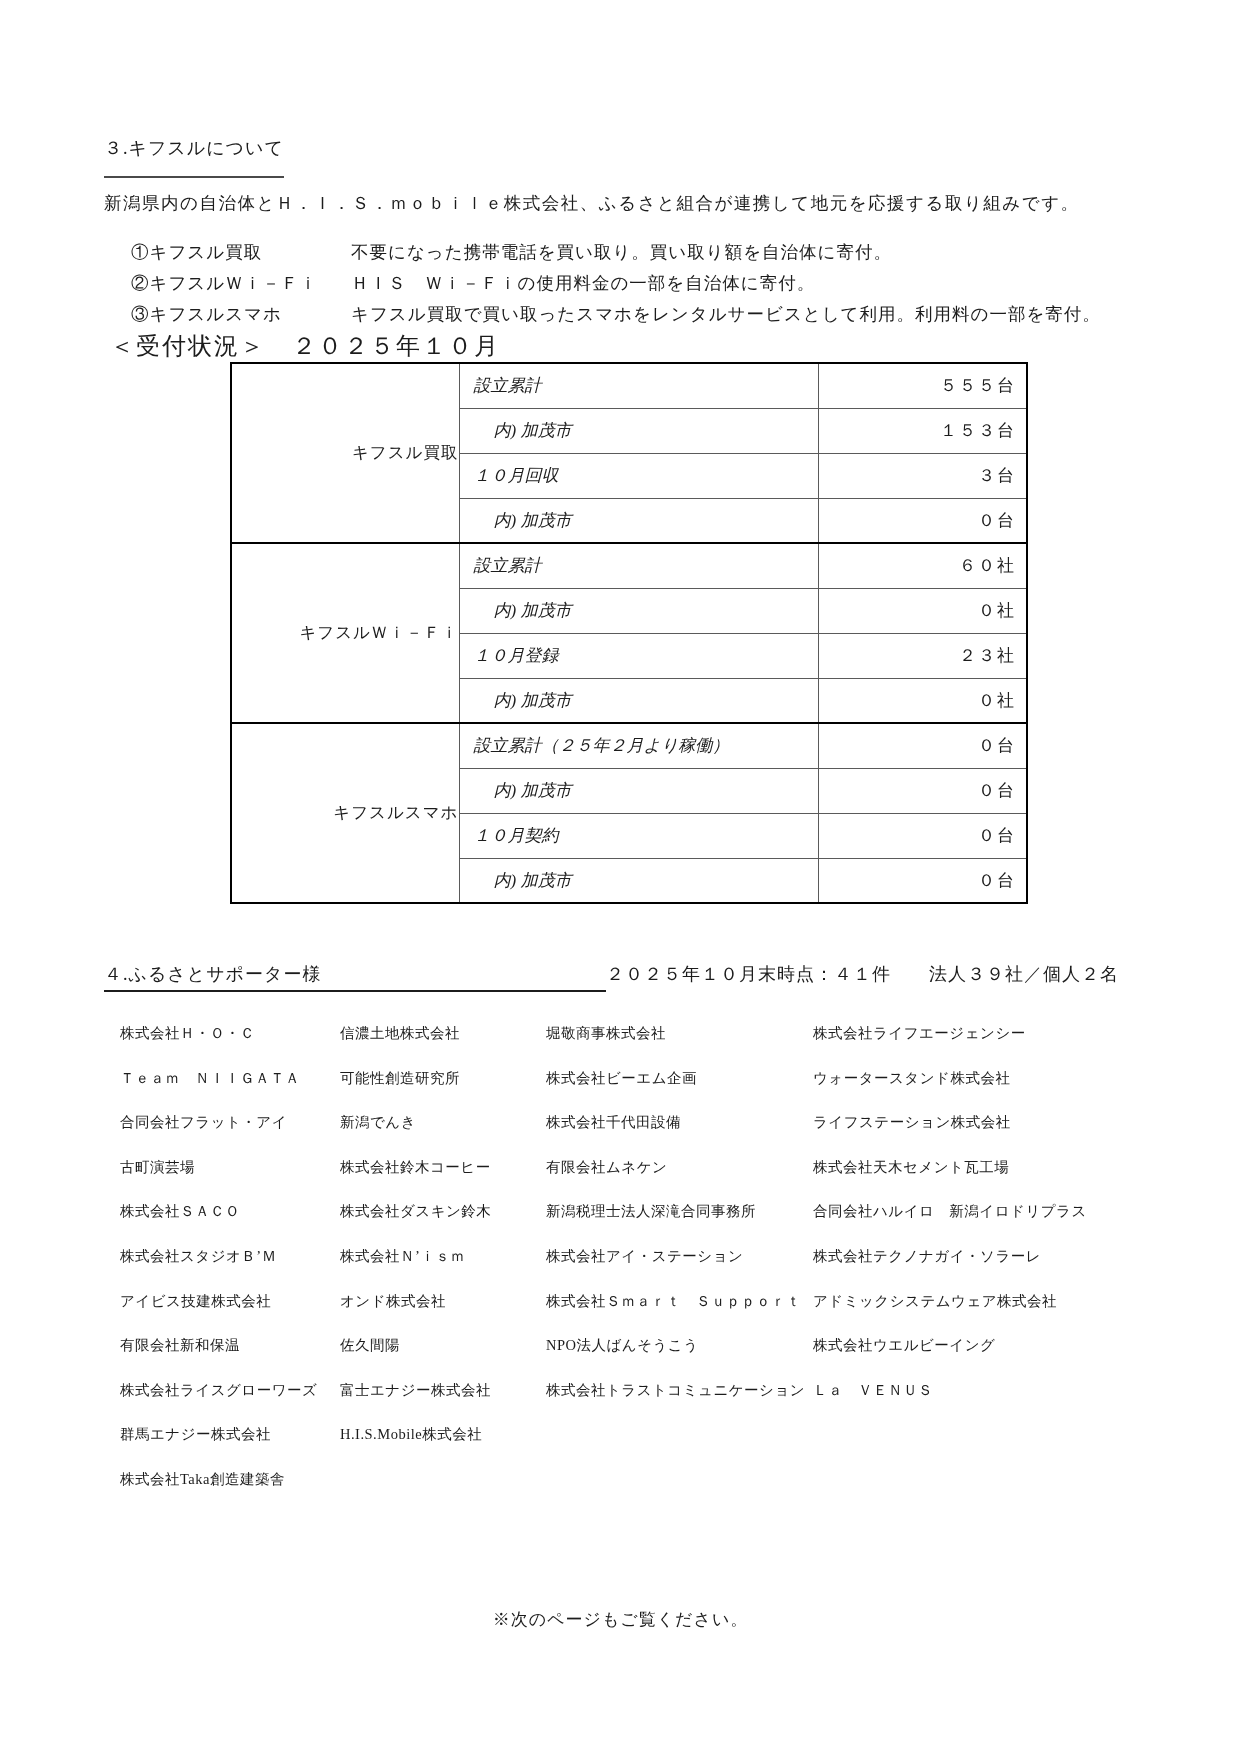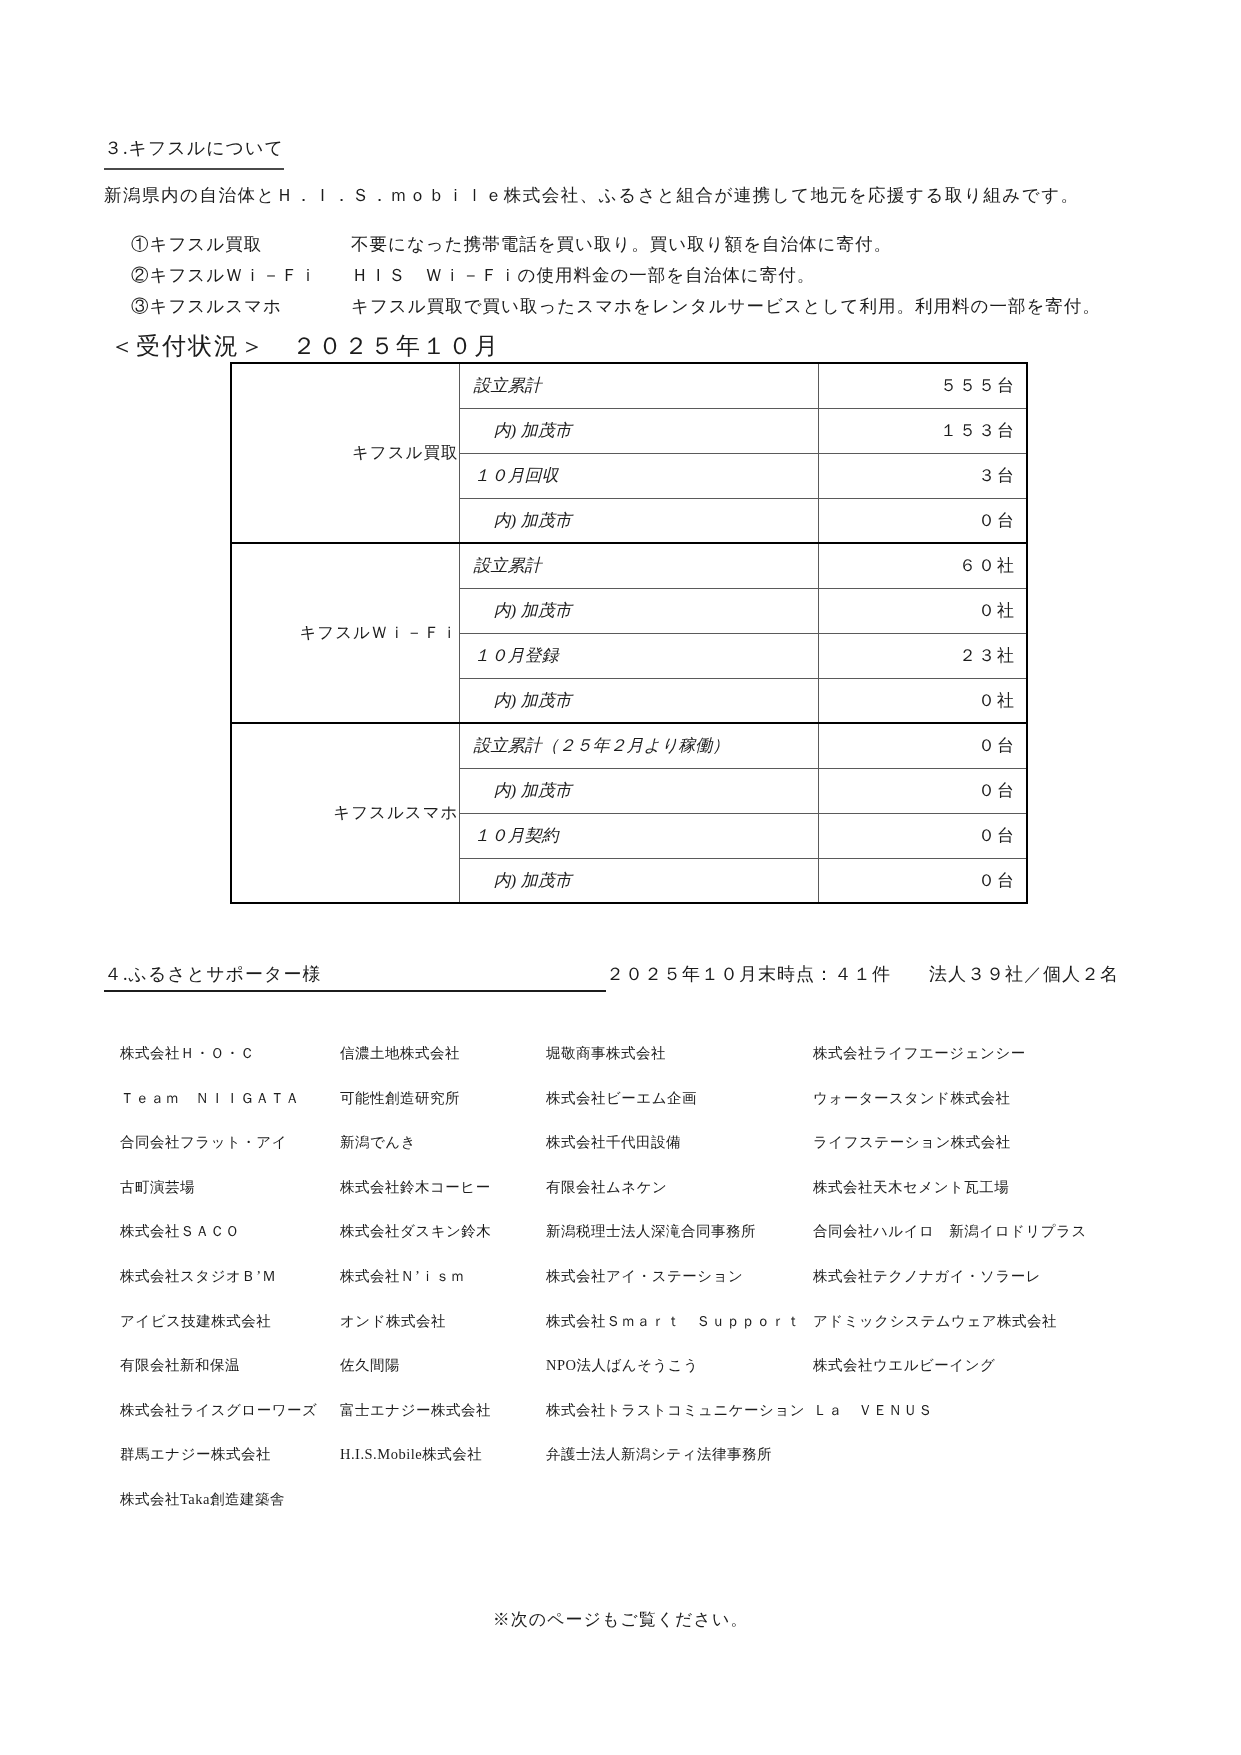--- a/index.html
+++ b/index.html
@@ -15,21 +15,21 @@
     overflow: hidden;
   }
 
   
   .sec3 { position: absolute; left: 104px; top: 136px; width: 1050px; }
   .sec3-title {
     display: inline-block;
     font-size: 18px;
     letter-spacing: 1px;
     border-bottom: 2px solid #4a4a4a;
-    padding-bottom: 8px;
+    padding-bottom: 16px;
   }
   .sec3-intro {
     margin-top: 13px;
     font-size: 17.5px;
     letter-spacing: 1.5px;
     white-space: nowrap;
   }
   .sec3-items { margin-top: 22px; margin-left: 27px; }
   .def-row { display: flex; line-height: 31px; font-size: 17.5px; }
   .def-label { width: 220px; flex: 0 0 220px; letter-spacing: 1px; }
@@ -72,21 +72,21 @@
     padding-bottom: 4px;
     font-size: 18px; letter-spacing: 1px;
   }
   .sec4-summary { font-size: 18px; letter-spacing: 1px; white-space: nowrap; }
 
   .companies {
     position: absolute; left: 120px; top: 1024px; width: 1012px;
     display: grid;
     grid-template-columns: 220px 206px 267px 1fr;
   }
-  .company-col { display: block; margin-top: 20px; }
+  .company-col { display: block; }
   .company {
     height: 44.6px;
     font-size: 14.5px;
     letter-spacing: 0.5px;
     white-space: nowrap;
     overflow: visible;
   }
 
   
   .footer-note {
@@ -213,21 +213,20 @@
     <div class="company-col">
         <div class="company">堀敬商事株式会社</div>
         <div class="company">株式会社ビーエム企画</div>
         <div class="company">株式会社千代田設備</div>
         <div class="company">有限会社ムネケン</div>
         <div class="company">新潟税理士法人深滝合同事務所</div>
         <div class="company">株式会社アイ・ステーション</div>
         <div class="company">株式会社Ｓｍａｒｔ　Ｓｕｐｐｏｒｔ</div>
         <div class="company">NPO法人ばんそうこう</div>
         <div class="company">株式会社トラストコミュニケーション</div>
-        <div class="company">弁護士法人新潟シティ法律事務所</div>
       </div>
     <div class="company-col">
         <div class="company">株式会社ライフエージェンシー</div>
         <div class="company">ウォータースタンド株式会社</div>
         <div class="company">ライフステーション株式会社</div>
         <div class="company">株式会社天木セメント瓦工場</div>
         <div class="company">合同会社ハルイロ　新潟イロドリプラス</div>
         <div class="company">株式会社テクノナガイ・ソラーレ</div>
         <div class="company">アドミックシステムウェア株式会社</div>
         <div class="company">株式会社ウエルビーイング</div>

